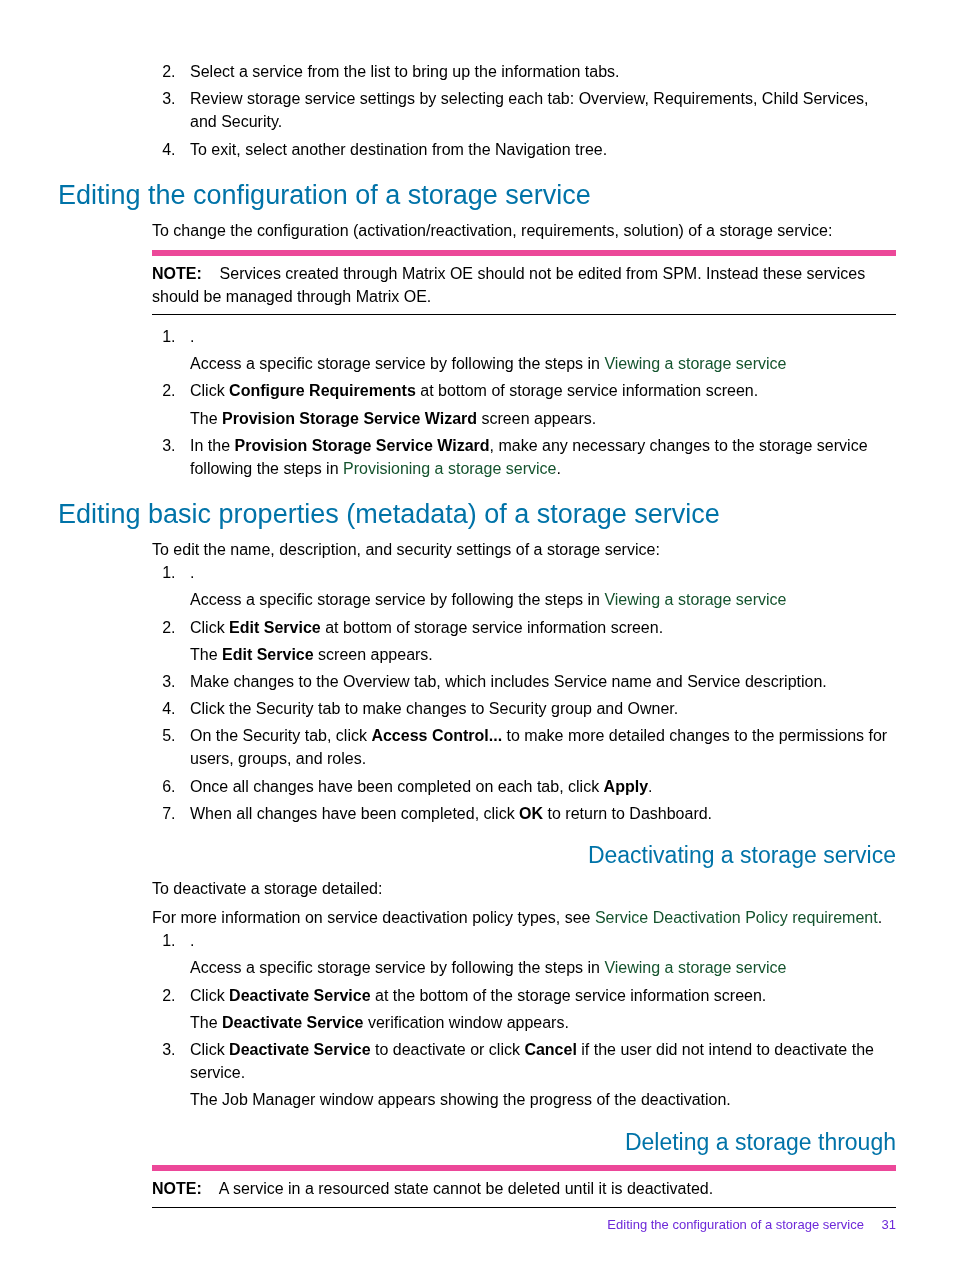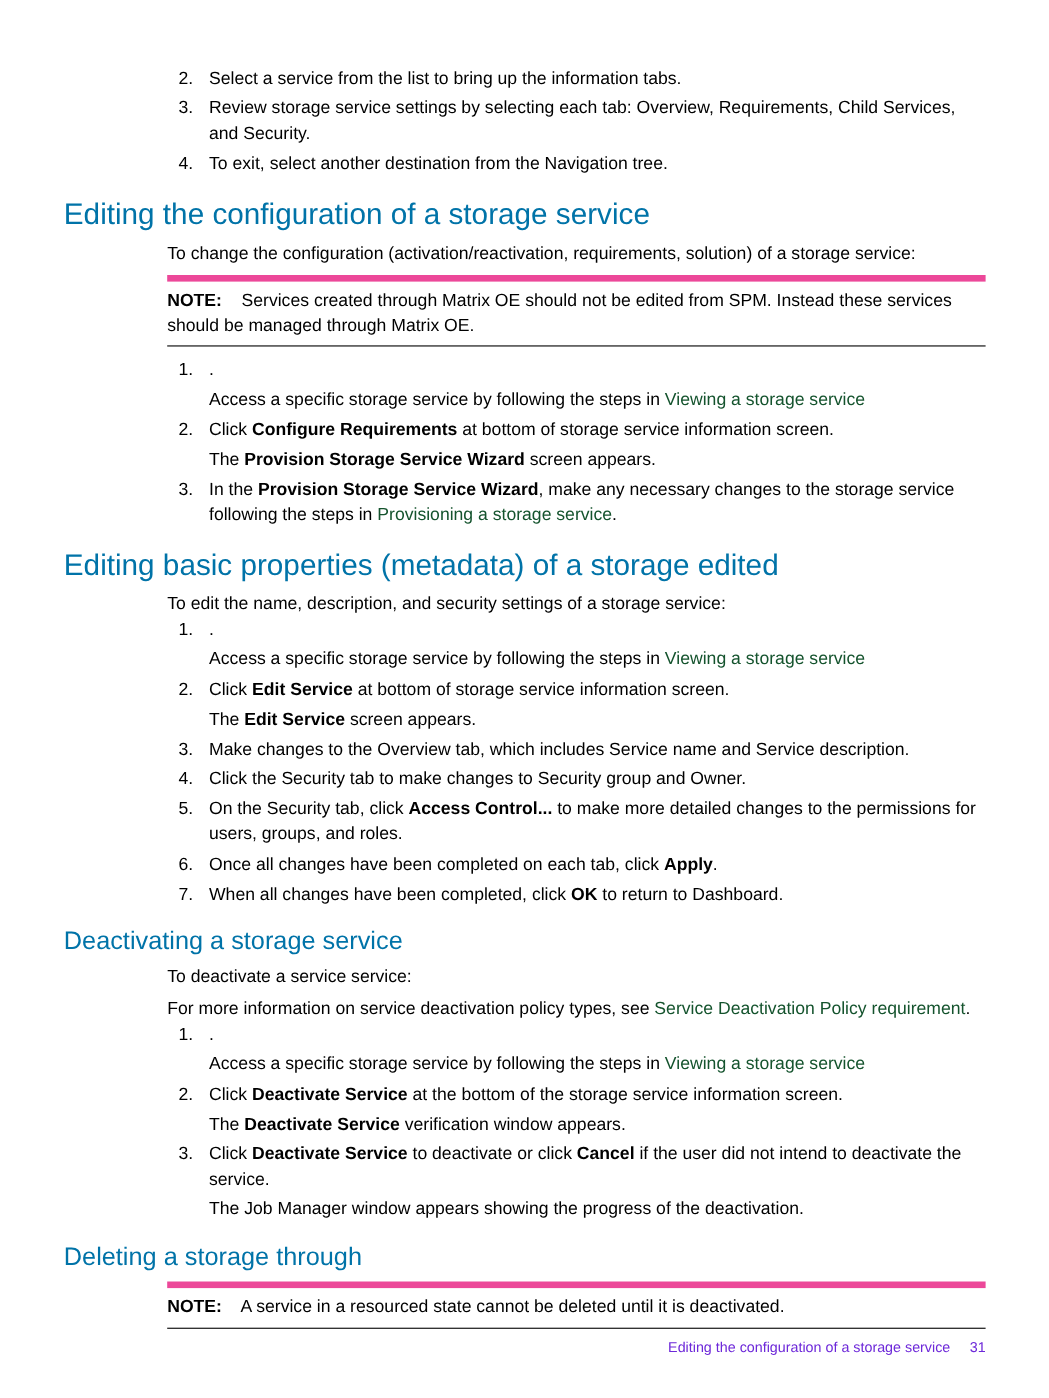--- a/index.html
+++ b/index.html
@@ -43,20 +43,21 @@
       margin: 18px 0 6px 0;
       line-height: 1.25;
     }
     h3.sub-heading {
       font-family: "Frutiger Light", "Segoe UI Light", "Segoe UI", Arial, sans-serif;
       font-weight: 300;
       color: #0073a8;
       font-size: 23px;
       margin: 16px 0 6px 0;
       line-height: 1.3;
+      text-align: right;
     }
     .note-box {
       margin-left: 94px;
       border-top: 6px solid #ec4899;
       border-bottom: 1px solid #000;
       padding: 6px 0;
       margin-top: 8px;
       margin-bottom: 10px;
     }
     .note-label { font-weight: bold; }
@@ -108,21 +109,21 @@
       <div class="li-para">
         <span>The </span><strong>Provision Storage Service Wizard</strong><span> screen appears.</span>
       </div>
     </li>
     <li>
       <span>In the </span><strong>Provision Storage Service Wizard</strong><span>, make any necessary changes to the storage service following the steps in </span><a class="xref" href="#">Provisioning a storage service</a><span>.</span>
     </li>
   </ol>
 </div>
 
-<h2 class="section-heading">Editing basic properties (metadata) of a storage edited</h2>
+<h2 class="section-heading">Editing basic properties (metadata) of a storage service</h2>
 <div class="body-indent">To edit the name, description, and security settings of a storage service:</div>
 
 <div class="ol-block">
   <ol class="steps">
     <li>
       <span>.</span>
       <div class="li-para">
         <span>Access a specific storage service by following the steps in </span><a class="xref" href="#">Viewing a storage service</a>
       </div>
     </li>
@@ -140,21 +141,21 @@
     <li>
       <span>Once all changes have been completed on each tab, click </span><strong>Apply</strong><span>.</span>
     </li>
     <li>
       <span>When all changes have been completed, click </span><strong>OK</strong><span> to return to Dashboard.</span>
     </li>
   </ol>
 </div>
 
 <h3 class="sub-heading">Deactivating a storage service</h3>
-<div class="body-indent">To deactivate a service service:</div>
+<div class="body-indent">To deactivate a storage detailed:</div>
 <div class="body-indent" style="margin-top:6px">
   <span>For more information on service deactivation policy types, see </span><a class="xref" href="#">Service Deactivation Policy requirement</a><span>.</span>
 </div>
 
 <div class="ol-block">
   <ol class="steps">
     <li>
       <span>.</span>
       <div class="li-para">
         <span>Access a specific storage service by following the steps in </span><a class="xref" href="#">Viewing a storage service</a>

